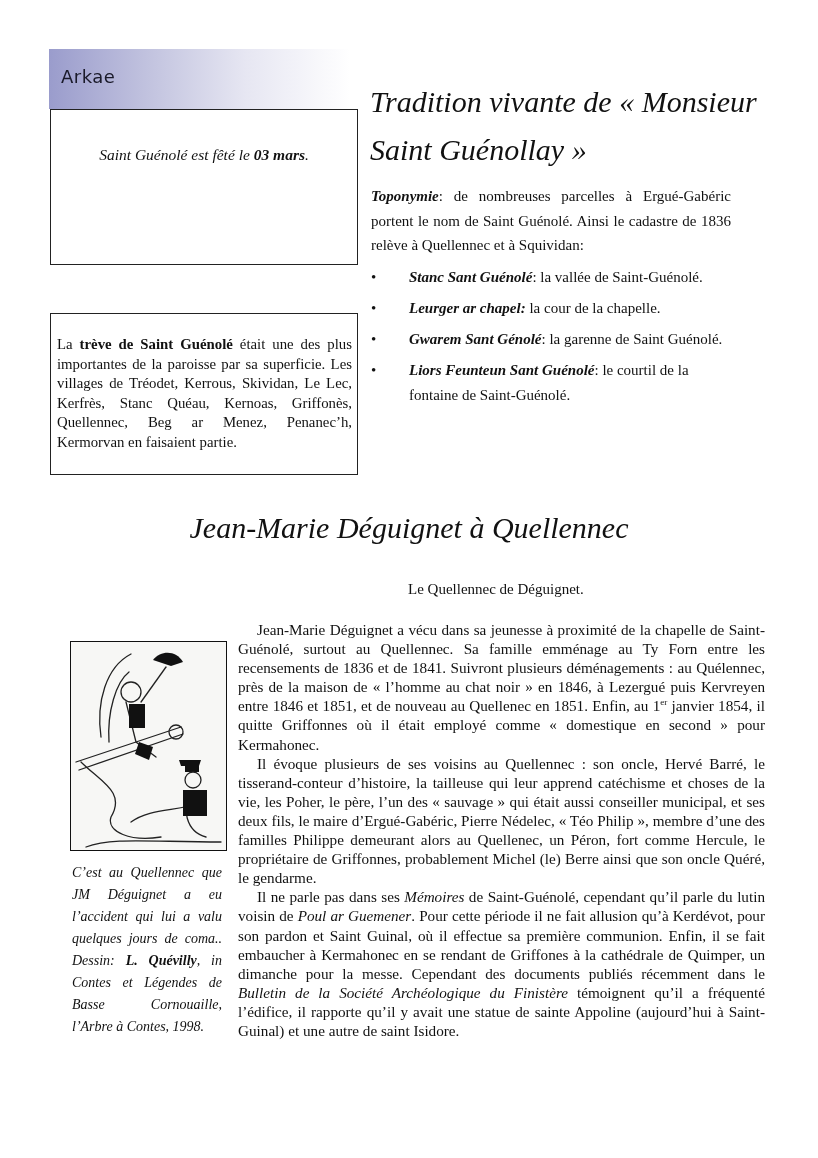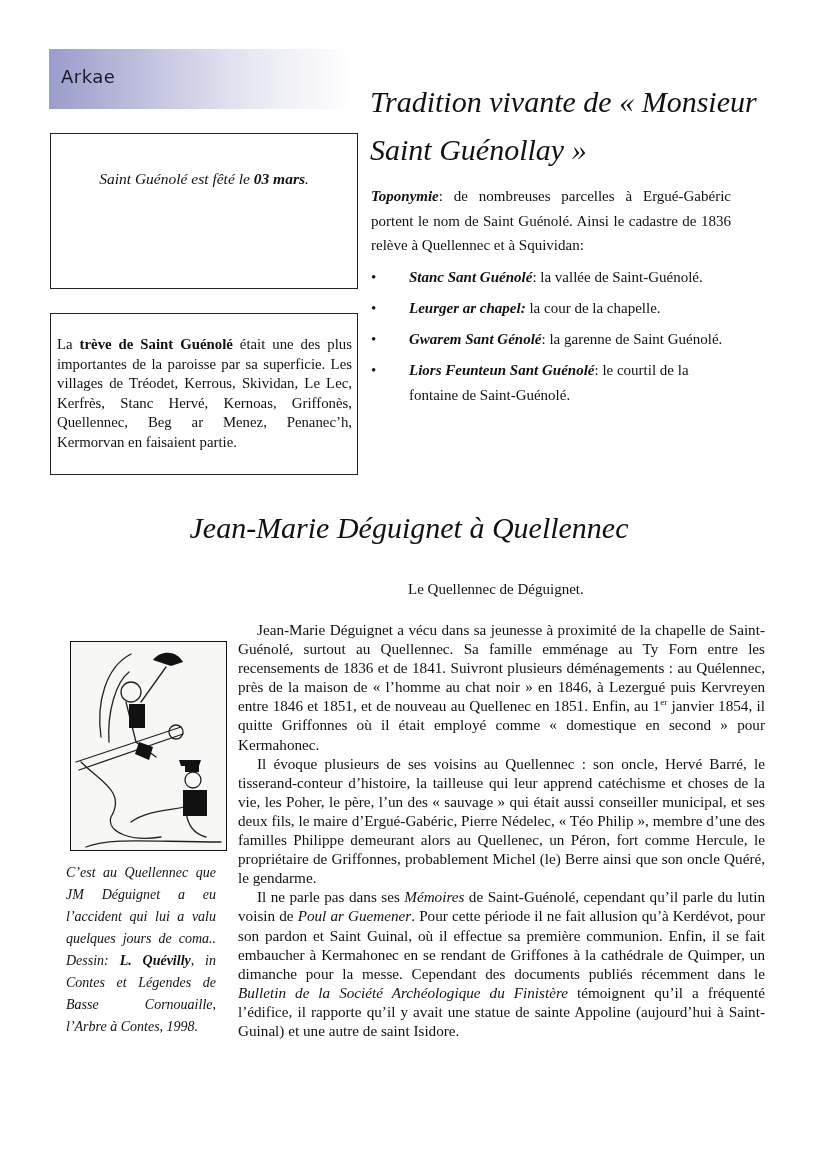--- a/index.html
+++ b/index.html
@@ -5,62 +5,62 @@
   html, body { margin: 0; padding: 0; background: #ffffff; }
   body { width: 818px; height: 1158px; position: relative; overflow: hidden;
          font-family: "Liberation Serif", "DejaVu Serif", serif; color: #111; }
 
   .header-band { position: absolute; left: 49px; top: 49px; width: 301px; height: 60px;
     background: linear-gradient(to right, #9a9ccc 0%, #c4c5e0 35%, #e6e6f2 65%, #ffffff 100%); }
   .header-band .brand { position: absolute; left: 12px; top: 17px; font-family: "DejaVu Sans", sans-serif;
     font-size: 18px; color: #1a1a2a; letter-spacing: 0.5px; }
 
   .box { position: absolute; border: 1.5px solid #222; background: #fff; box-sizing: border-box; }
-  .box1 { left: 50px; top: 109px; width: 308px; height: 156px; padding: 33px 4px 4px 4px; margin-top: 24px; }
+  .box1 { left: 50px; top: 109px; width: 308px; height: 156px; padding: 33px 4px 4px 4px; }
   .box1 p { margin: 0; font-style: italic; font-size: 15.5px; line-height: 23.5px; text-align: justify; }
   .box1 p.center { text-align: center; }
   .box2 { left: 50px; top: 313px; width: 308px; height: 162px; padding: 21px 5px 4px 6px; }
   .box2 p { margin: 0; font-size: 14.8px; line-height: 19.5px; text-align: justify; }
 
   .title1 { position: absolute; left: 370px; top: 78px; width: 400px; font-style: italic;
     font-size: 30px; line-height: 48px; margin: 0; font-weight: normal; }
   .intro { position: absolute; left: 371px; top: 184px; width: 360px; font-size: 15px; line-height: 24.5px;
     text-align: justify; margin: 0; }
   .bullets { position: absolute; left: 371px; top: 265px; width: 360px; margin: 0; padding: 0; list-style: none; }
   .bullets li { position: relative; padding-left: 38px; font-size: 15px; line-height: 25px; margin-bottom: 6px; }
   .bullets li .dot { position: absolute; left: 0px; top: 0; }
   .bullets li .term { font-weight: bold; font-style: italic; }
 
   .title2 { position: absolute; left: 0; top: 508px; width: 818px; text-align: center; font-style: italic;
     font-size: 30px; line-height: 40px; margin: 0; font-weight: normal; }
   .subtitle { position: absolute; left: 408px; top: 581px; font-size: 15px; margin: 0; }
 
   .figure { position: absolute; left: 70px; top: 641px; width: 157px; height: 210px;
     border: 1.5px solid #111; background: #f7f7f5; box-sizing: border-box; overflow: hidden; }
-  .caption { position: absolute; left: 66px; top: 862px; width: 150px; font-style: italic;
+  .caption { position: absolute; left: 72px; top: 862px; width: 150px; font-style: italic;
     font-size: 14px; line-height: 22px; text-align: justify; margin: 0; }
   .caption b { font-style: italic; }
 
   .body-text { position: absolute; left: 238px; top: 620px; width: 527px; font-size: 15.2px; line-height: 19.1px; }
   .body-text p { margin: 0; text-align: justify; text-indent: 19px; }
   sup { font-size: 9px; line-height: 0; }
 </style>
 </head>
 <body>
 
 <div class="header-band">
   <span class="brand">Arkae</span>
 </div>
 
 <div class="box box1">
   <p class="center"><span>Saint Guénolé  est fêté le </span><b>03 mars</b><span>.</span></p>
 </div>
 
 <div class="box box2">
-  <p><span>La </span><b>trève de Saint Guénolé</b><span> était une des plus importantes de la paroisse par sa superficie. Les villages de Tréodet, Kerrous, Skividan, Le Lec, Kerfrès, Stanc Hervé, Kernoas, Griffonès, Quellennec, Beg ar Menez, Penanec’h, Kermorvan en faisaient partie.</span></p>
+  <p><span>La </span><b>trève de Saint Guénolé</b><span> était une des plus importantes de la paroisse par sa superficie. Les villages de Tréodet, Kerrous, Skividan, Le Lec, Kerfrès, Stanc Quéau, Kernoas, Griffonès, Quellennec, Beg ar Menez, Penanec’h, Kermorvan en faisaient partie.</span></p>
 </div>
 
 <h1 class="title1">Tradition vivante de « Monsieur Saint Guénollay »</h1>
 
 <p class="intro"><b><i>Toponymie</i></b><span>: de nombreuses parcelles à Ergué-Gabéric portent le nom de Saint Guénolé. Ainsi le cadastre de 1836 relève à Quellennec et à Squividan:</span></p>
 
 <ul class="bullets">
   <li><span class="dot">•</span><span class="term">Stanc Sant Guénolé</span><span>: la vallée de Saint-Guénolé.</span></li>
   <li><span class="dot">•</span><span class="term">Leurger ar chapel:</span><span> la cour de la chapelle.</span></li>
   <li><span class="dot">•</span><span class="term">Gwarem Sant Génolé</span><span>: la garenne de Saint Guénolé.</span></li>

